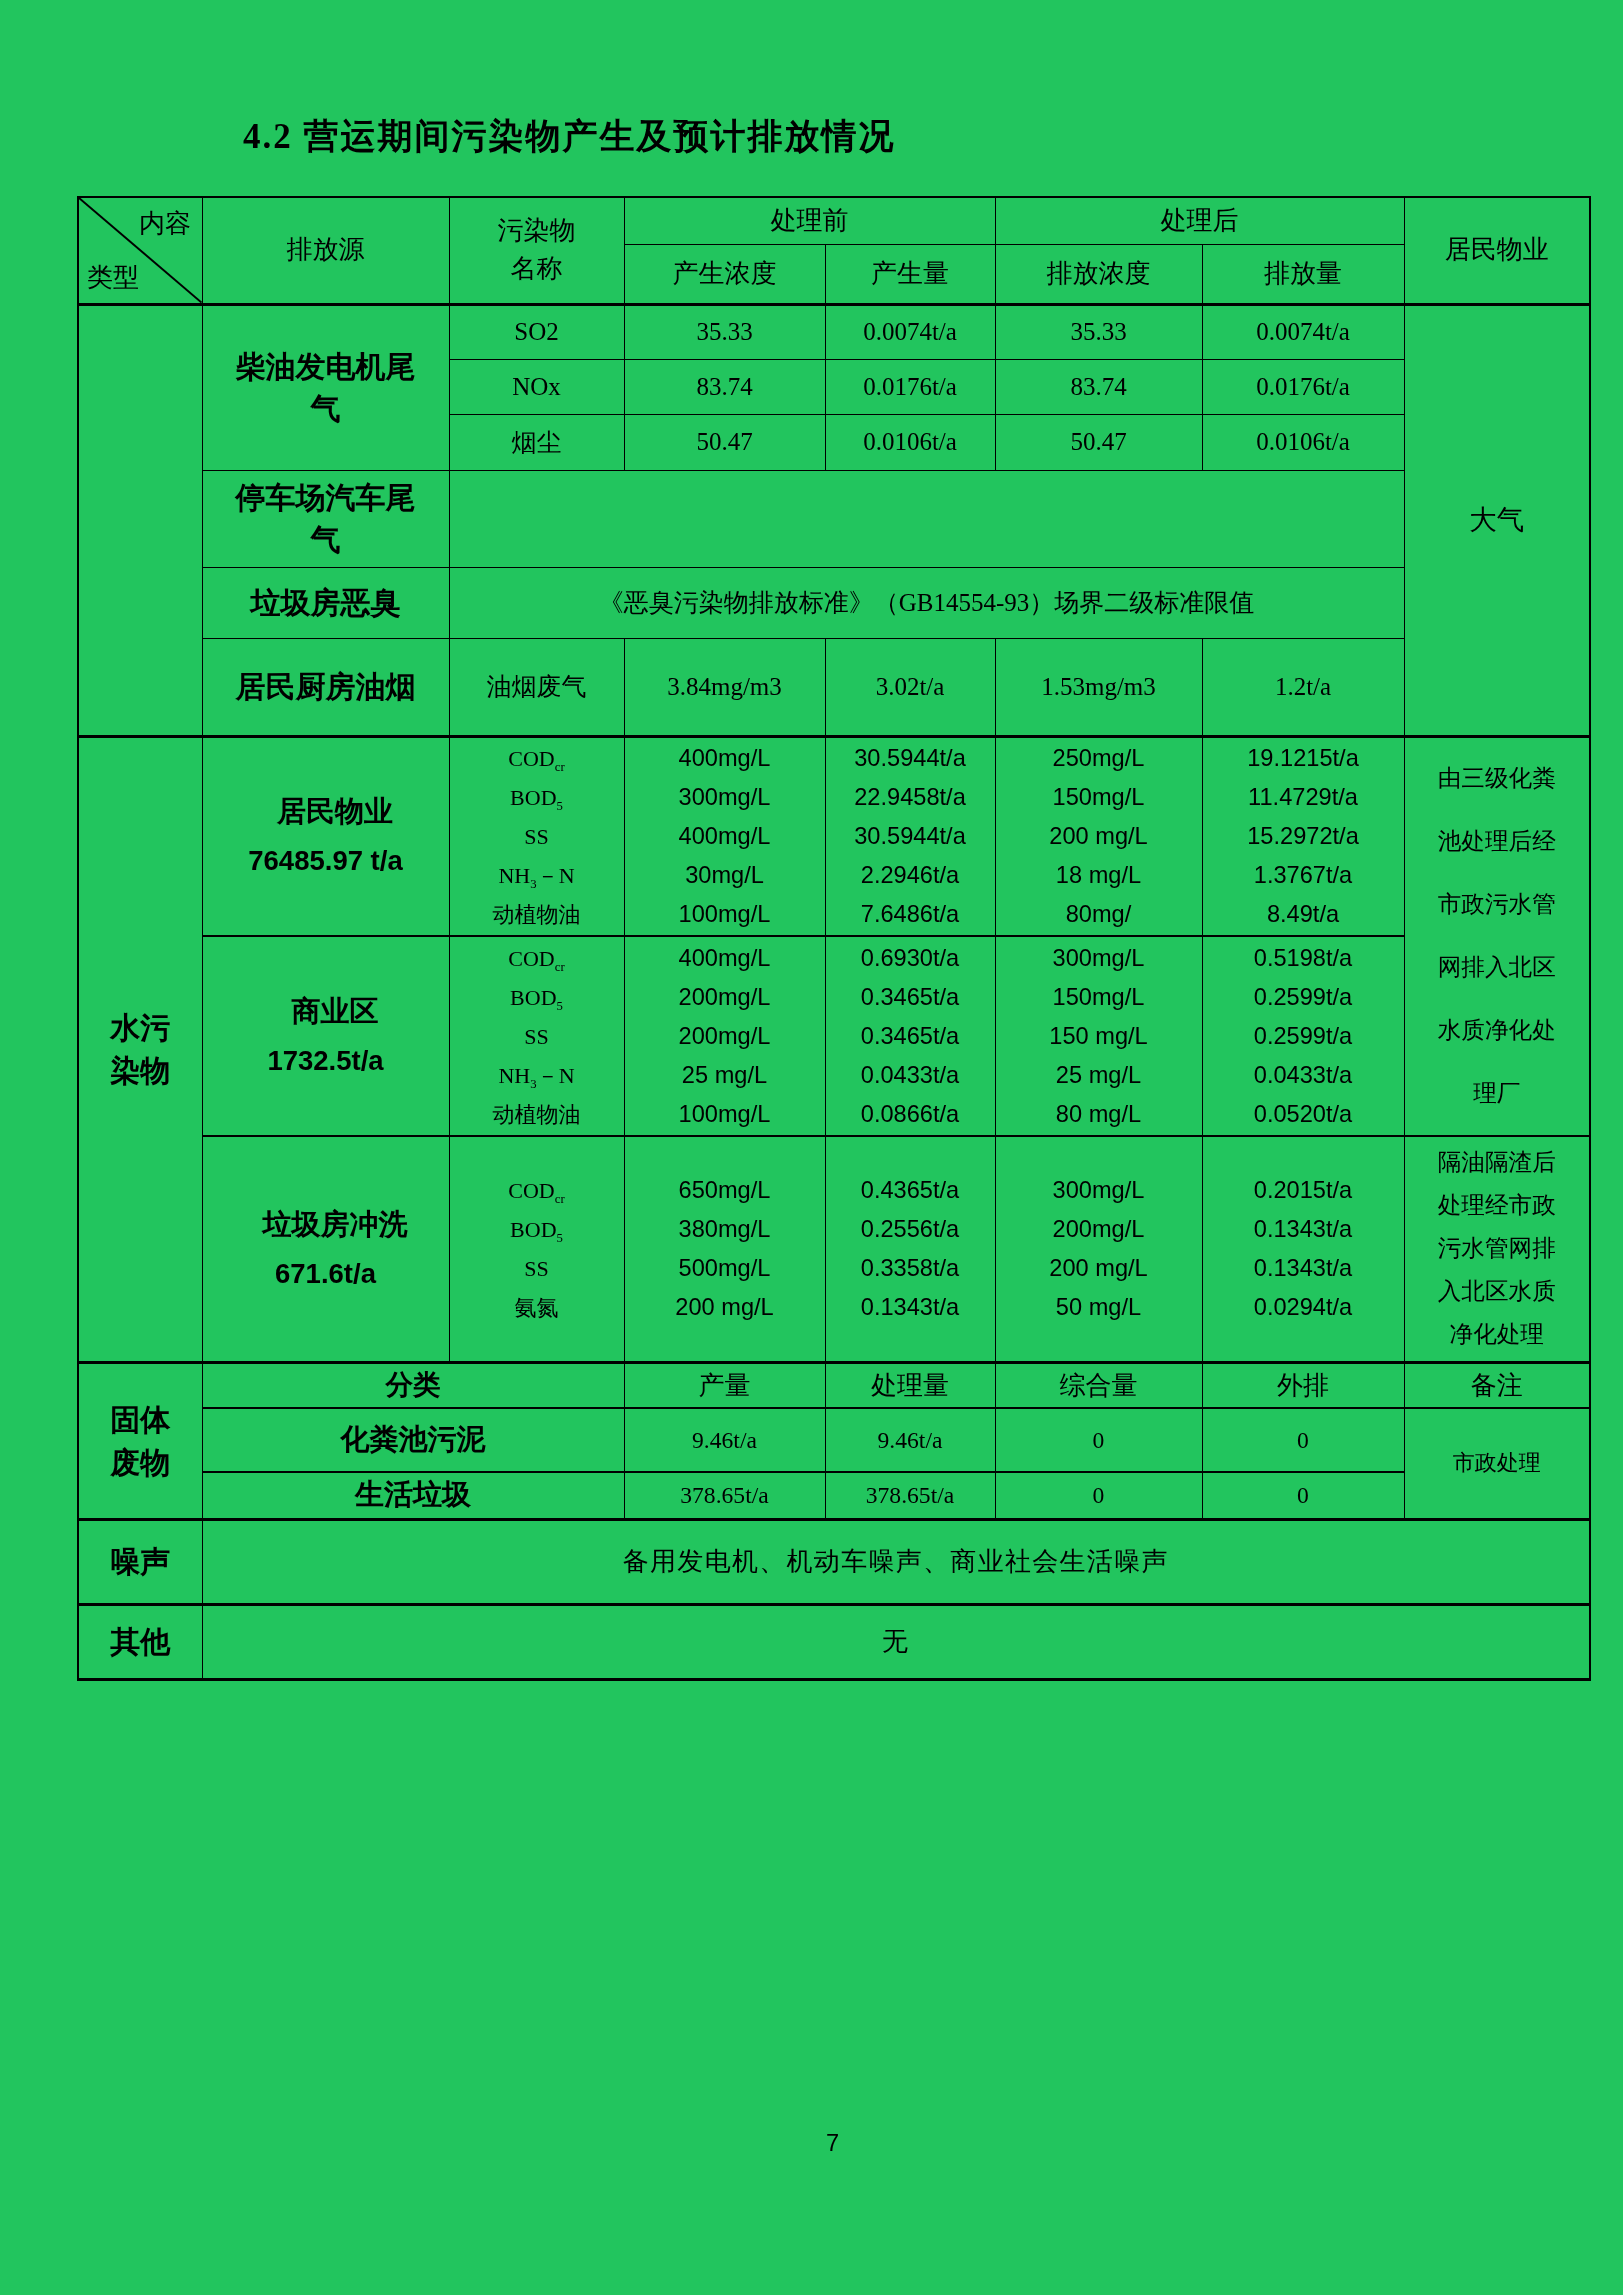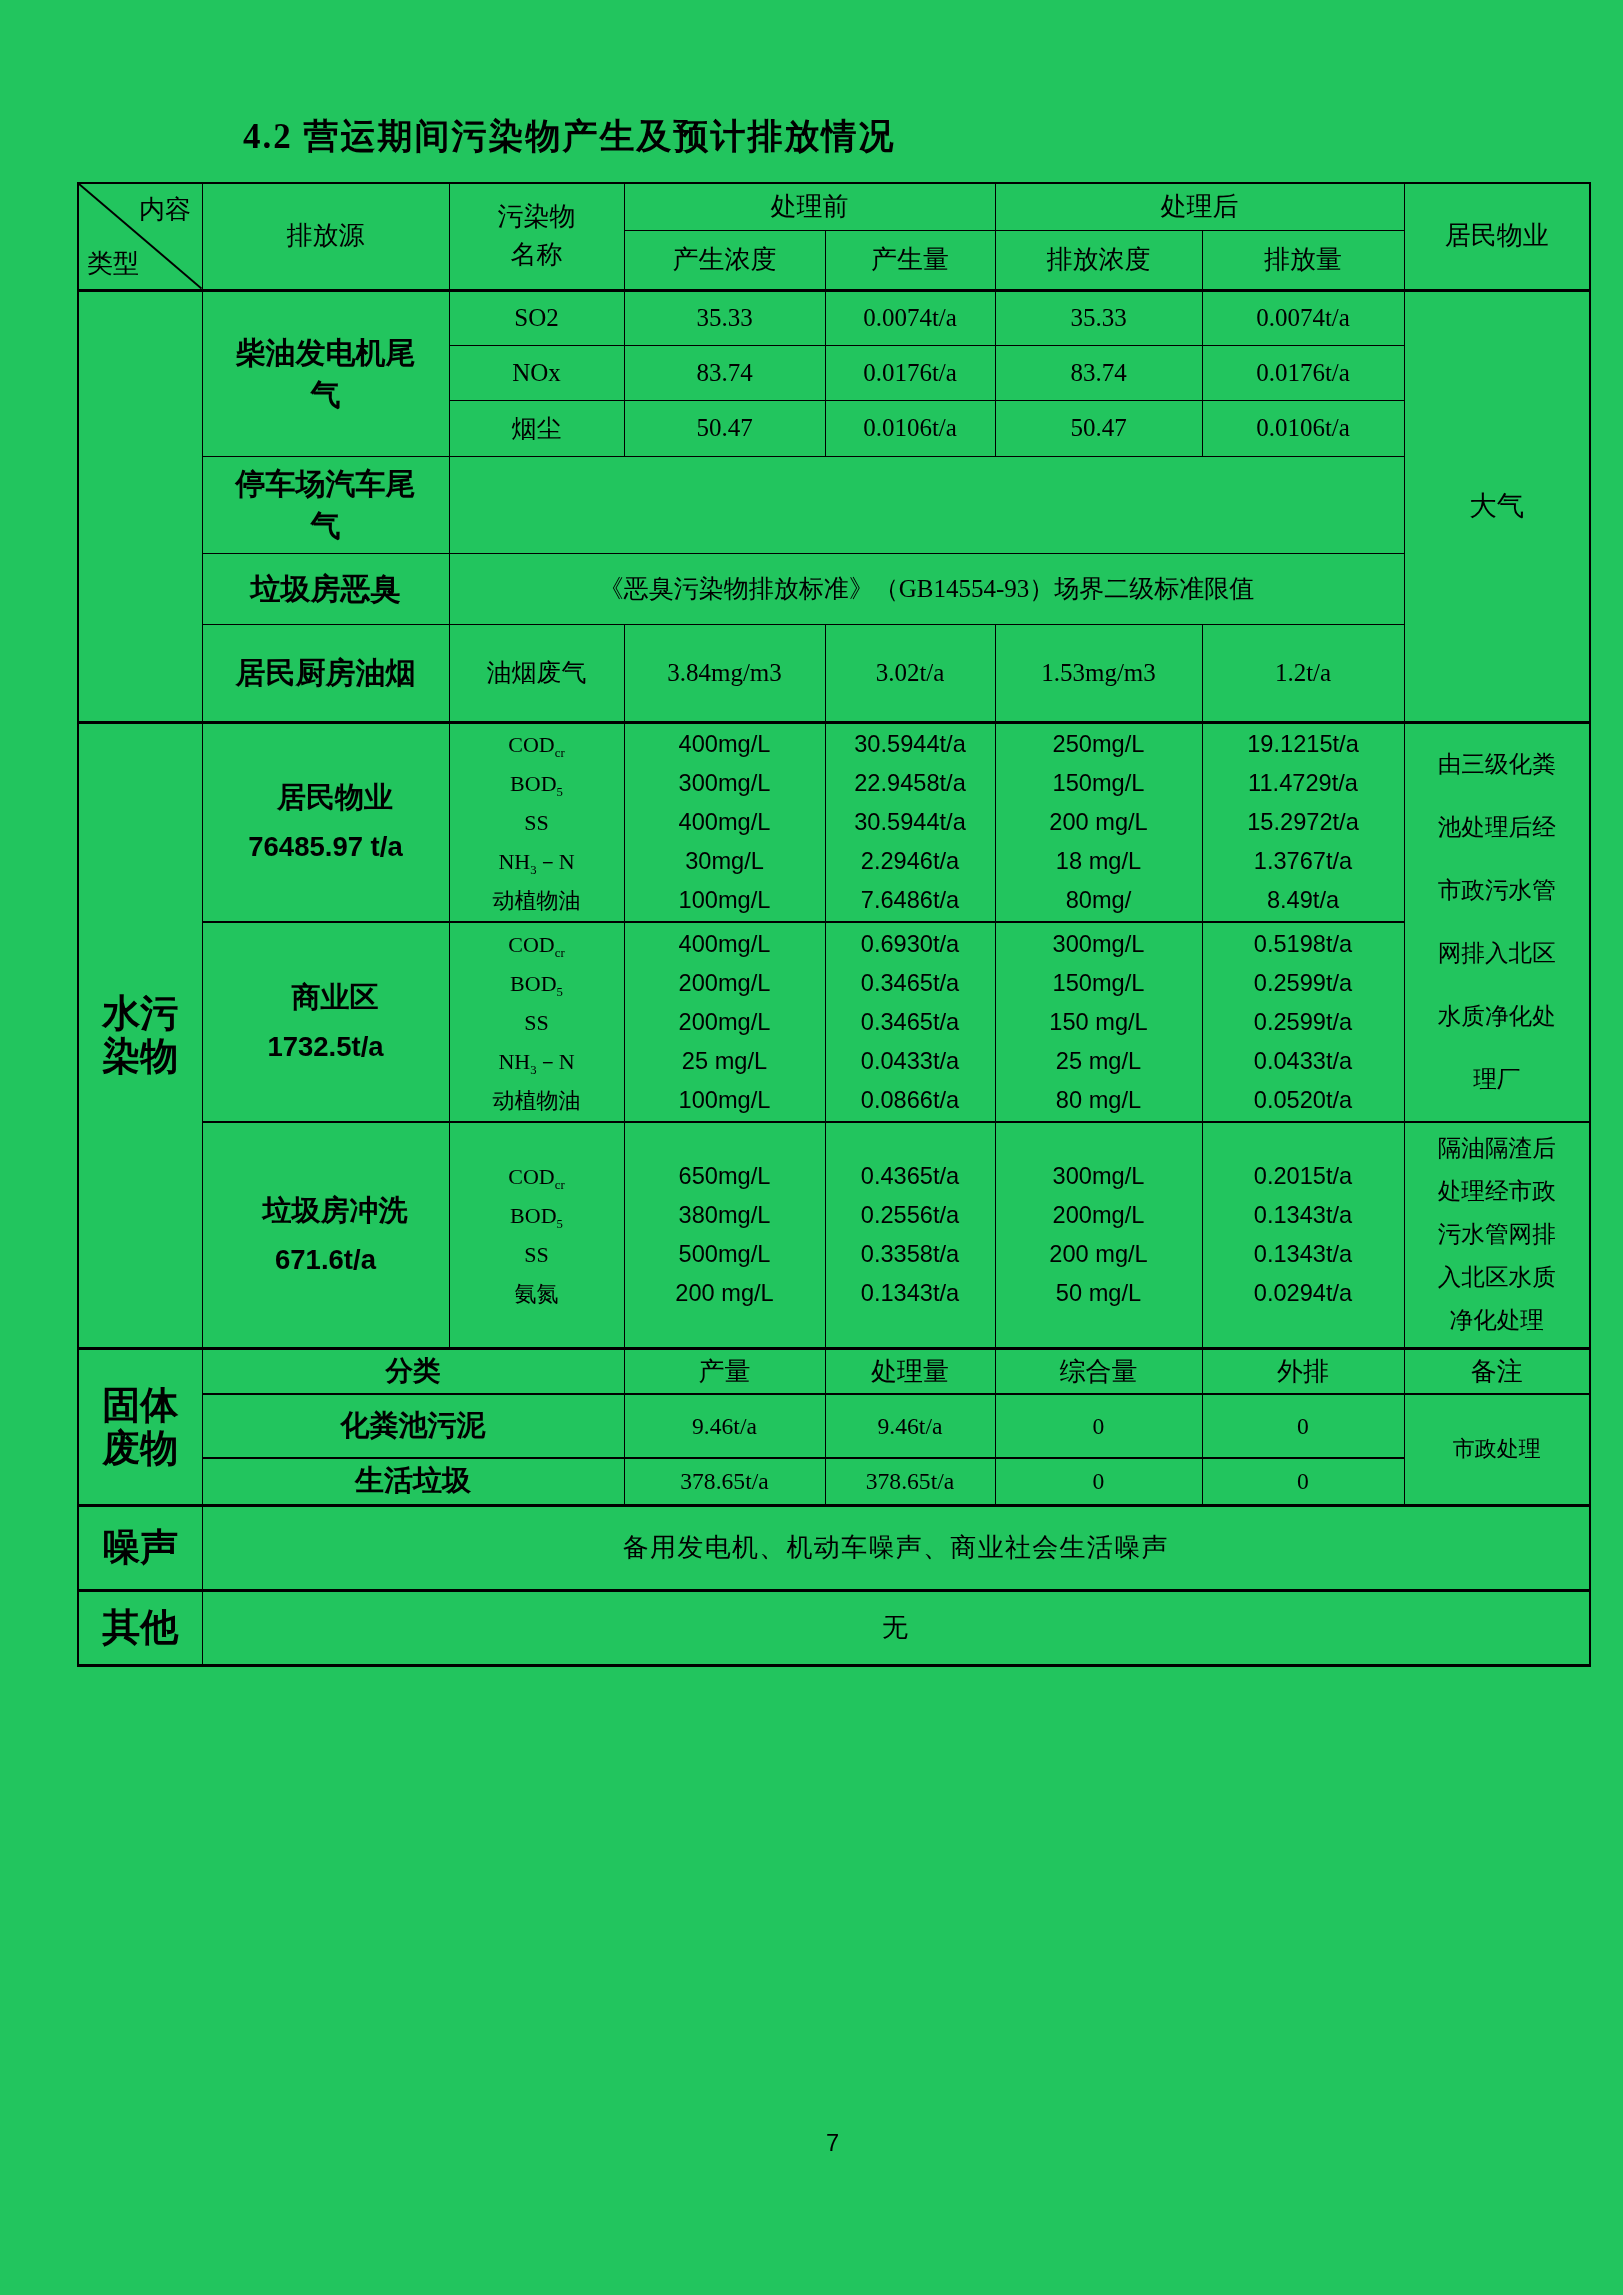--- a/index.html
+++ b/index.html
@@ -11,38 +11,38 @@
     font-family:"Liberation Serif","DejaVu Serif",serif;
     overflow:hidden;
     padding-left:38px;
   }
   .title{
     position:absolute;left:243px;top:113px;
     font-size:35px;font-weight:bold;letter-spacing:2px;
     white-space:nowrap;
   }
   table.main{
-    position:absolute;left:77px;top:182px;
+    position:absolute;left:77px;top:196px;
     width:1513px;
     border-collapse:collapse;table-layout:fixed;
     border:2px solid #000;
     border-bottom:3.9px solid #000;
   }
   td{
     border:1.3px solid #000;
     text-align:center;vertical-align:middle;
     padding:0;overflow:hidden;
     font-size:25px;
   }
   .ml{white-space:pre-line;}
   .hdr{font-size:26px;line-height:38px;}
   .src{font-size:30px;font-weight:bold;line-height:42px;}
   .airv{font-size:25px;}
   .dest-air{font-size:27.5px;}
-  .cat{font-size:38px;font-weight:bold;line-height:43px;margin-left:40px;}
+  .cat{font-size:30px;font-weight:bold;line-height:43px;margin-left:40px;}
   .pnames{font-size:22px;line-height:39px;}
   .pvals{font-family:"Liberation Sans","DejaVu Sans",sans-serif;font-size:23.6px;line-height:39px;}
   .dest1{font-size:23.6px;line-height:63px;}
   .dest2{font-size:23.6px;line-height:43px;}
   .blk-cn{font-size:29px;font-weight:bold;line-height:50px;margin-left:19px;}
   .blk-amt{font-family:"Liberation Sans","DejaVu Sans",sans-serif;font-size:27.5px;font-weight:bold;line-height:50px;}
   .scol-hd{font-size:26px;}
   .scol-hd-b{font-size:27.5px;font-weight:bold;}
   .sname{font-size:29px;font-weight:bold;}
   .sval{font-family:Liberation Serif, serif;font-size:23.6px;}

